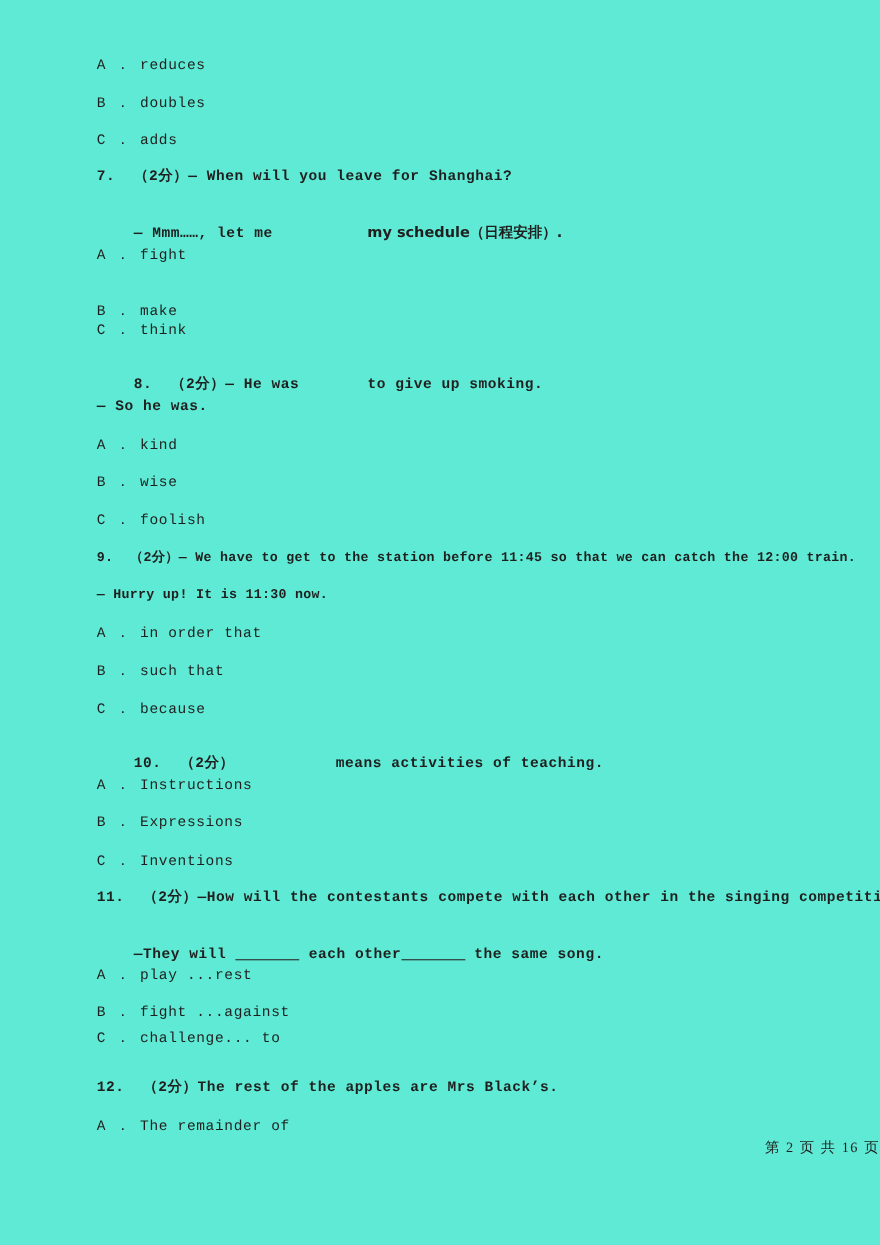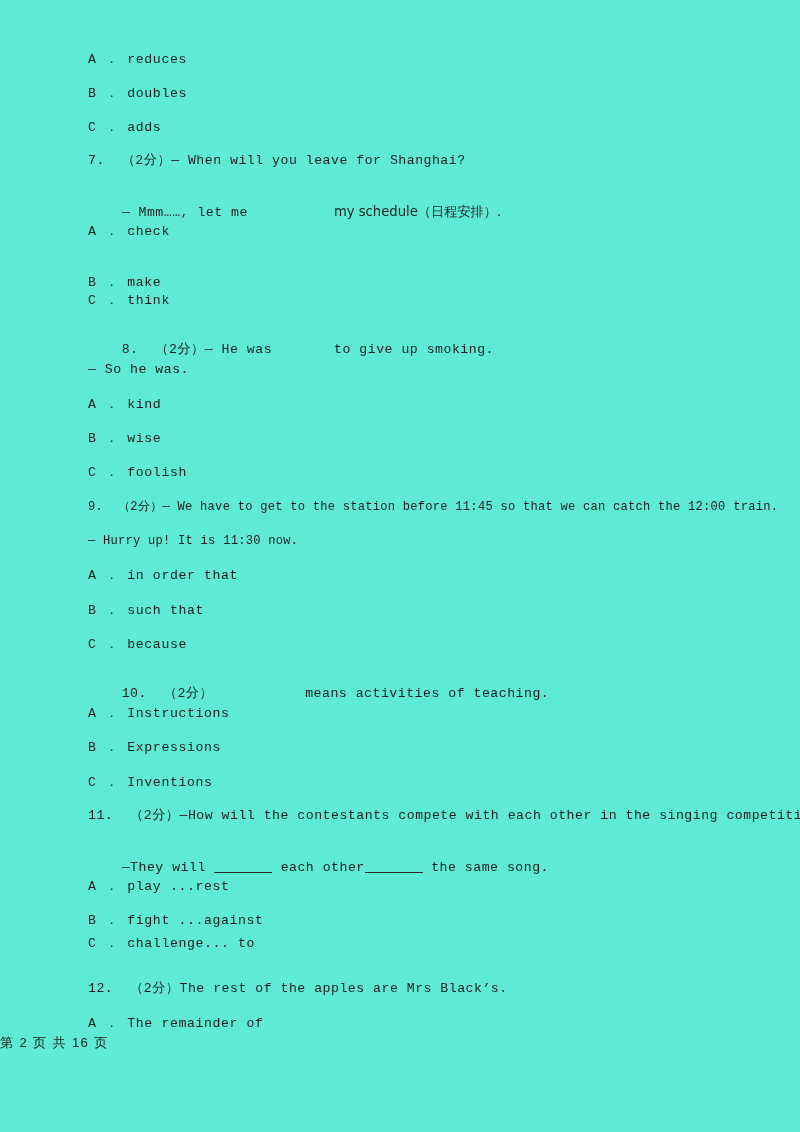--- a/index.html
+++ b/index.html
@@ -39,20 +39,21 @@
   
   .opt {
     font-size: 13.2px;
     letter-spacing: 0.6px;
   }
 
   
   .stem {
     font-size: 13.2px;
     letter-spacing: 0.5px;
+    font-weight: bold;
   }
 
   
   .small {
     font-size: 12.1px;
     letter-spacing: 0.25px;
   }
 
   .cjk {
     font-family: "DejaVu Sans", "Liberation Sans", sans-serif;
@@ -71,44 +72,44 @@
   .blank-b { width: 58px; }
 
   
   .gap { display: inline-block; }
 
   .footer {
     position: absolute;
     top: 1034px;
     left: 0;
     width: 800px;
-    text-align: left;
+    text-align: right;
     font-size: 13px;
     letter-spacing: 1.4px;
     color: #1f1f1f;
-    font-family: Liberation Sans, sans-serif;
+    font-family: Liberation Serif, serif;
     white-space: pre;
   }
 </style>
 </head>
 <body>
 
 <div class="page">
 
   <div class="line opt" style="top:52px">A ． reduces</div>
   <div class="line opt" style="top:86px">B ． doubles</div>
   <div class="line opt" style="top:120px">C ． adds</div>
 
   <div class="line stem" style="top:153px">7.  （2分）— When will you leave for Shanghai?</div>
 
   <div class="line stem" style="top:188px">
     <span>— Mmm……, let me</span><span class="gap" style="width:86px"></span><span class="cjk">my schedule（日程安排）.</span>
   </div>
 
-  <div class="line opt" style="top:224px">A ． check</div>
+  <div class="line opt" style="top:224px">A ． fight</div>
   <div class="line opt" style="top:275px">B ． make</div>
   <div class="line opt" style="top:293px">C ． think</div>
 
   <div class="line stem" style="top:326px">
     <span>8.  （2分）— He was</span><span class="gap" style="width:62px"></span><span>to give up smoking.</span>
   </div>
 
   <div class="line stem" style="top:362px">— So he was.</div>
 
   <div class="line opt" style="top:397px">A ． kind</div>

